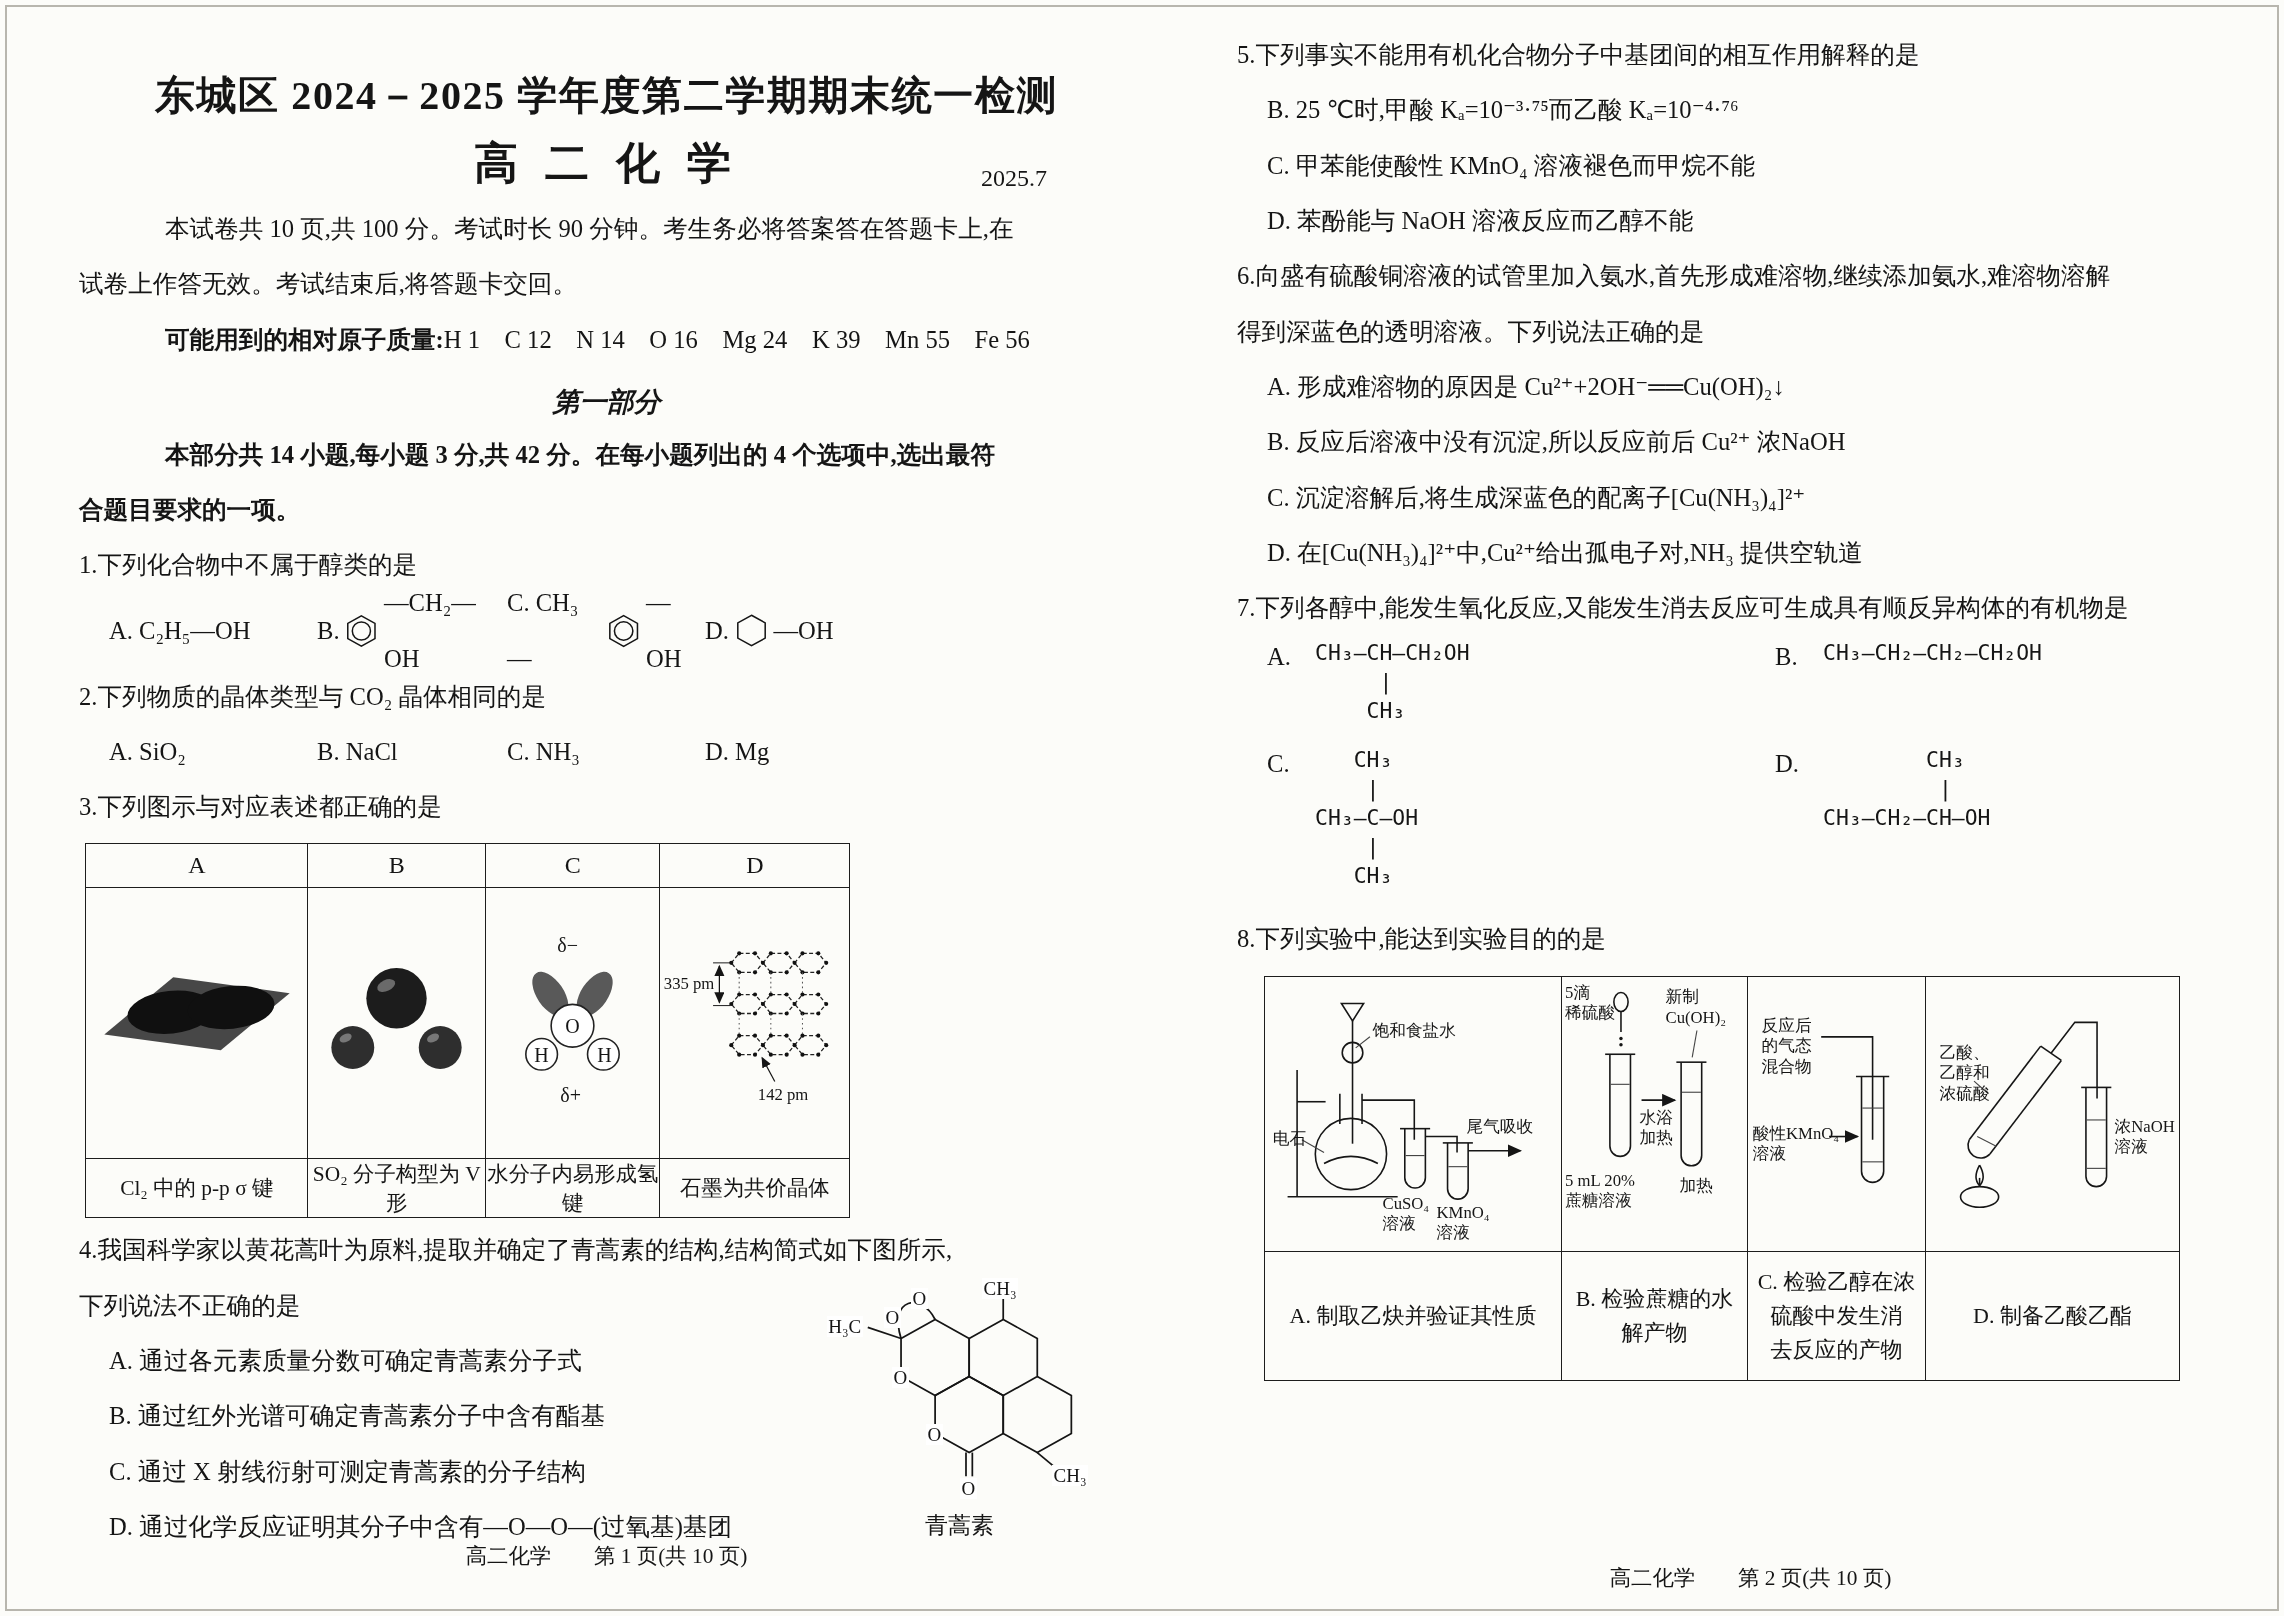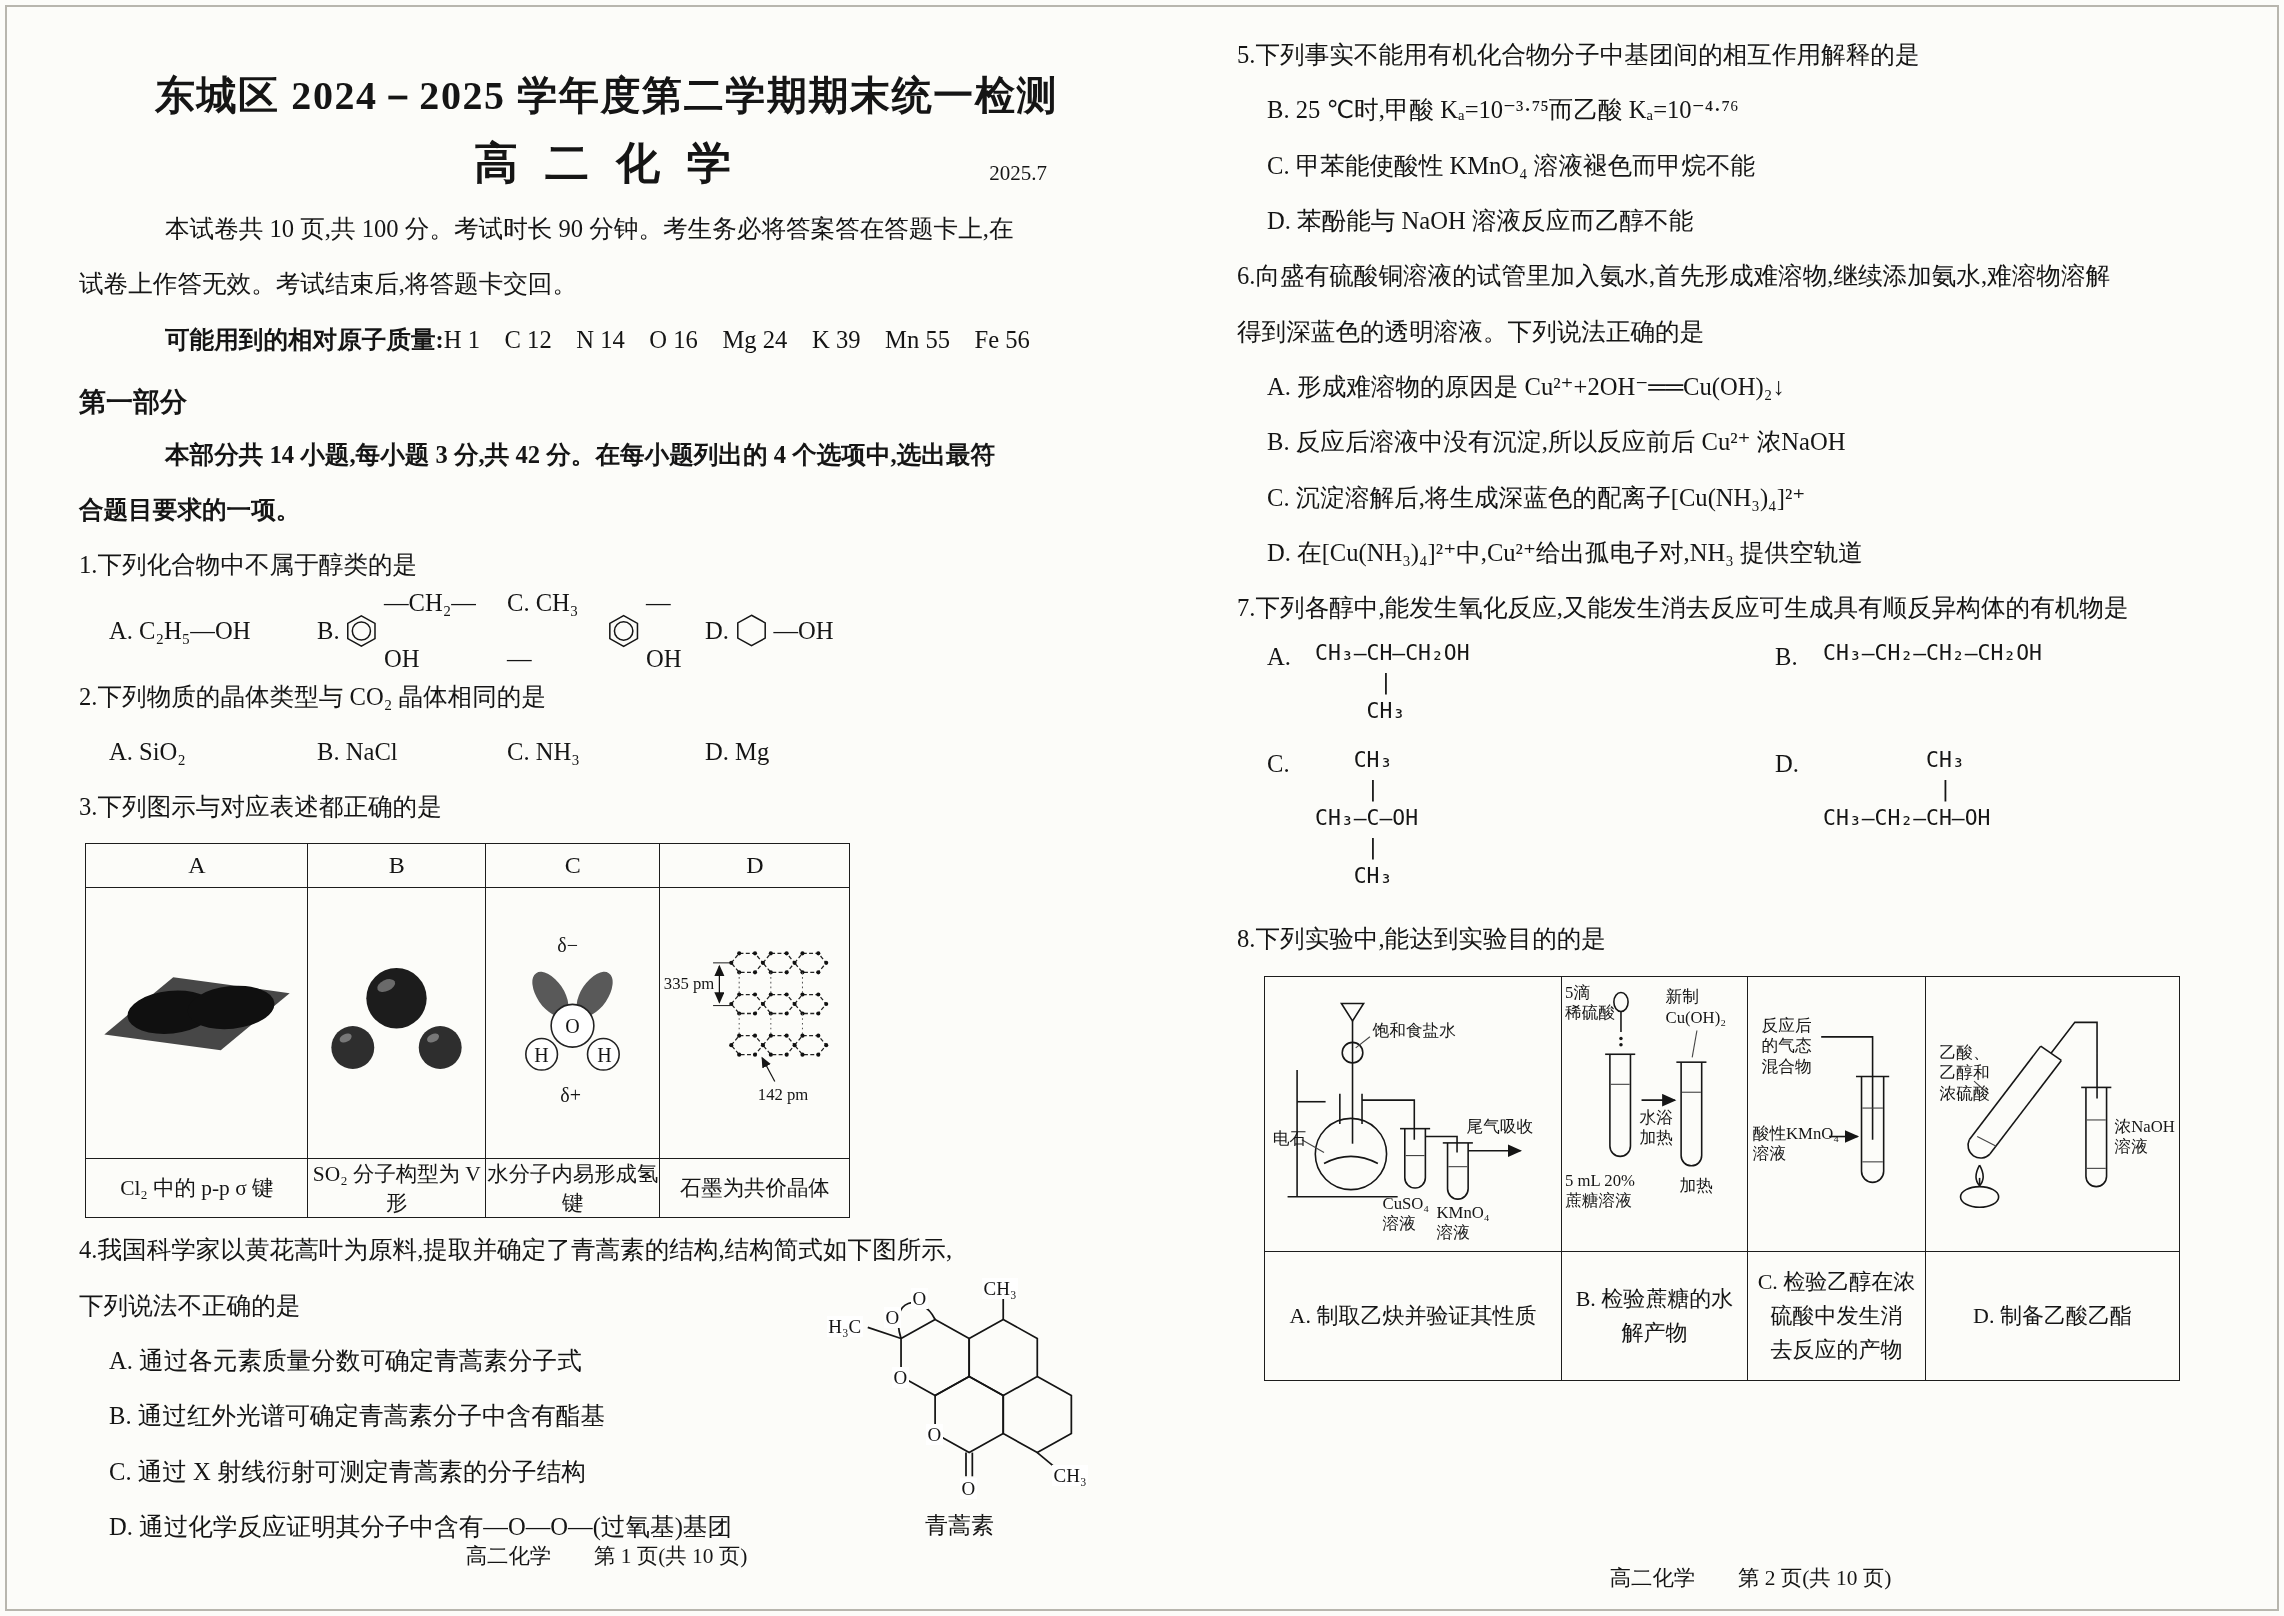--- a/index.html
+++ b/index.html
@@ -5,27 +5,27 @@
   html,body{margin:0;padding:0;}
   body{width:2284px;height:1616px;position:relative;background:#fcfcf9;color:#151515;
        font-family:"Liberation Serif","DejaVu Sans",serif;overflow:hidden;}
   .frame{position:absolute;inset:4.8px;border:2.4px solid #b8b6ae;pointer-events:none;}
   .col{position:absolute;top:0;height:1616px;}
   #col-left{left:79px;width:1055px;}
   #col-right{left:1237px;width:1027px;}
   .title{margin-top:68px;text-align:center;font-size:40px;font-weight:bold;letter-spacing:1.6px;}
   .subject-row{position:relative;text-align:center;margin-top:11px;height:67px;}
   .subject{font-size:44px;font-weight:bold;letter-spacing:8px;}
-  .date{position:absolute;right:87px;bottom:15px;font-size:21px;font-weight:normal;}
+  .date{position:absolute;right:87px;bottom:9px;font-size:24px;font-weight:normal;}
   p{margin:0;}
   .bline{font-size:24.6px;line-height:2.25;}
   .indent{padding-left:86px;}
   .bold{font-weight:bold;}
   .pre{white-space:pre;}
-  .part-title{font-size:27px;font-weight:bold;margin:17.4px 0 6.3px;}
+  .part-title{text-align:center;font-size:27px;font-weight:bold;margin:17.4px 0 6.3px;font-style:italic;}
   .stem{font-size:24.6px;line-height:2.25;}
   .optline{font-size:24.6px;line-height:2.25;padding-left:30px;}
   .optrow{display:flex;align-items:center;padding-left:30px;font-size:24.6px;line-height:2.25;}
   .optrow .o1{width:208px;align-items:flex-end;}.optrow .o2{width:190px;}.optrow .o3{width:198px;}
   .chem{display:flex;align-items:center;}
   .chem svg{margin:0 4.8px;}
   .q1row{height:76px;}
   table{border-collapse:collapse;}
   .q3table{margin:8px 0 4.8px 6.3px;}
   .q3table td{border:1.6px solid #1d1d1d;text-align:center;padding:0;}

